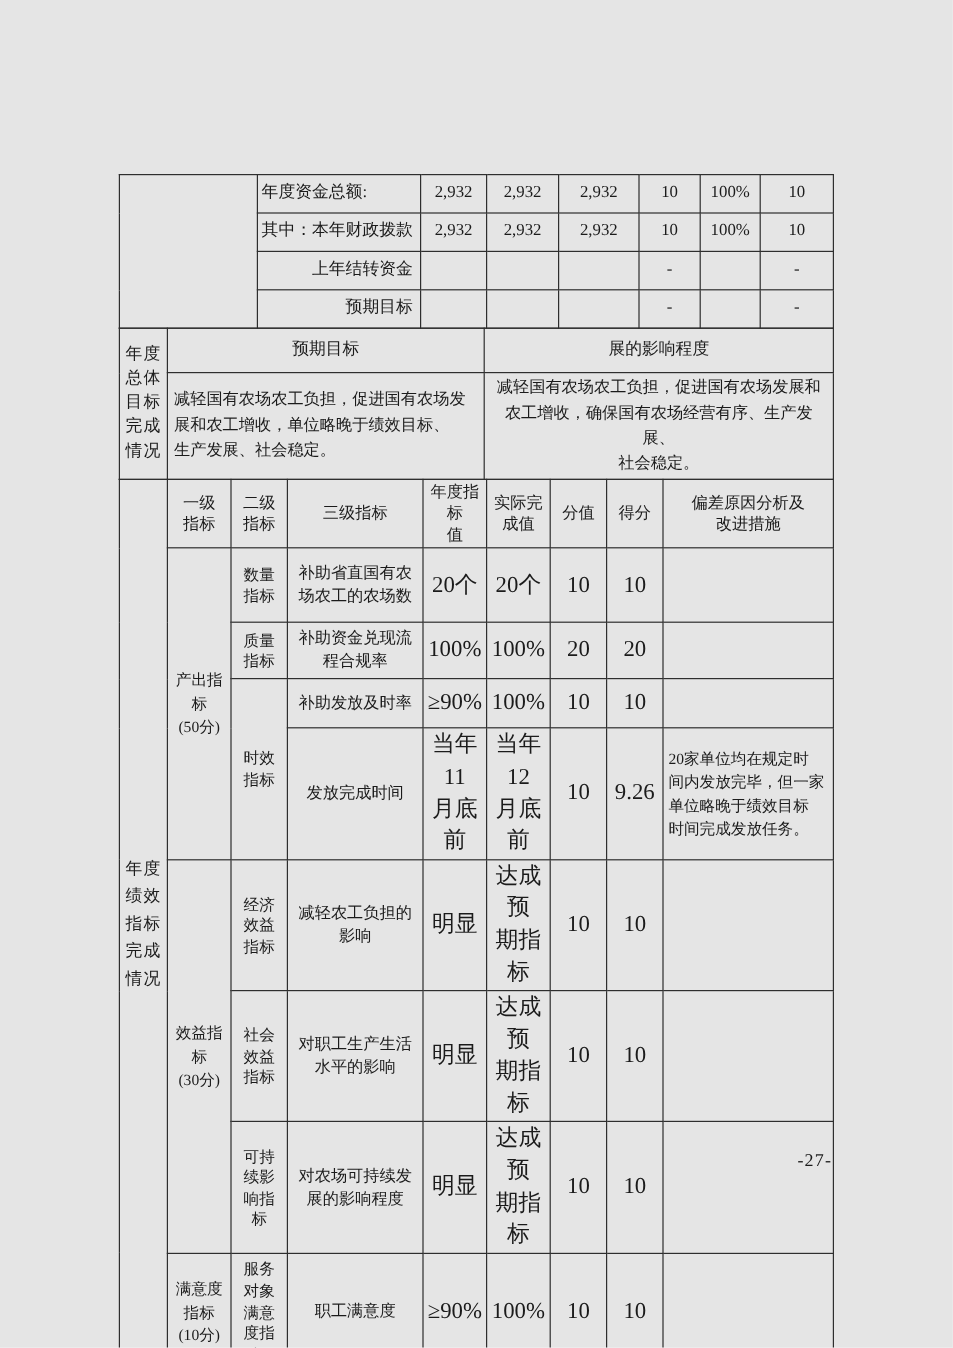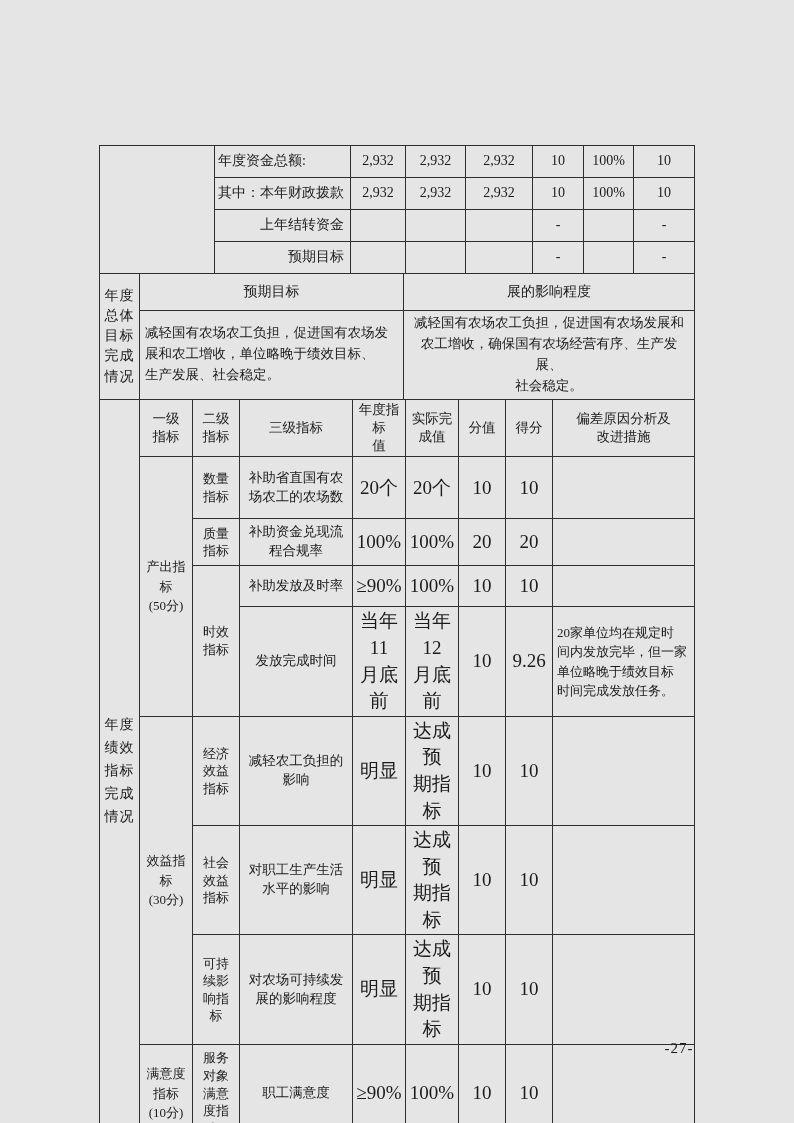--- a/index.html
+++ b/index.html
@@ -26,21 +26,21 @@
   .goal-left{text-align:left;font-size:13.5px;line-height:1.55;padding:2px 5px;}
   .goal-center{text-align:center;font-size:13.5px;line-height:1.55;padding:2px 4px;margin-top:44px;}
   .hdr{font-size:13.5px;line-height:1.35;}
   .l1{font-size:13px;line-height:1.5;}
   .l2{font-size:13px;line-height:1.35;}
   .l3{font-size:13.5px;line-height:1.4;}
   .val{font-size:19px;line-height:1.4;}
   .dev{text-align:left;font-size:13px;line-height:1.5;padding:2px 4px;}
   .total-lbl{font-size:16px;}
   .pagenum{
-    position:absolute;left:649px;top:1040px;width:60px;
+    position:absolute;left:649px;top:960px;width:60px;
     font-size:15px;letter-spacing:1px;text-align:center;
   }
 </style>
 </head>
 <body>
 
 <div class="page">
   <div class="sheet">
 
     <table class="tblA">

